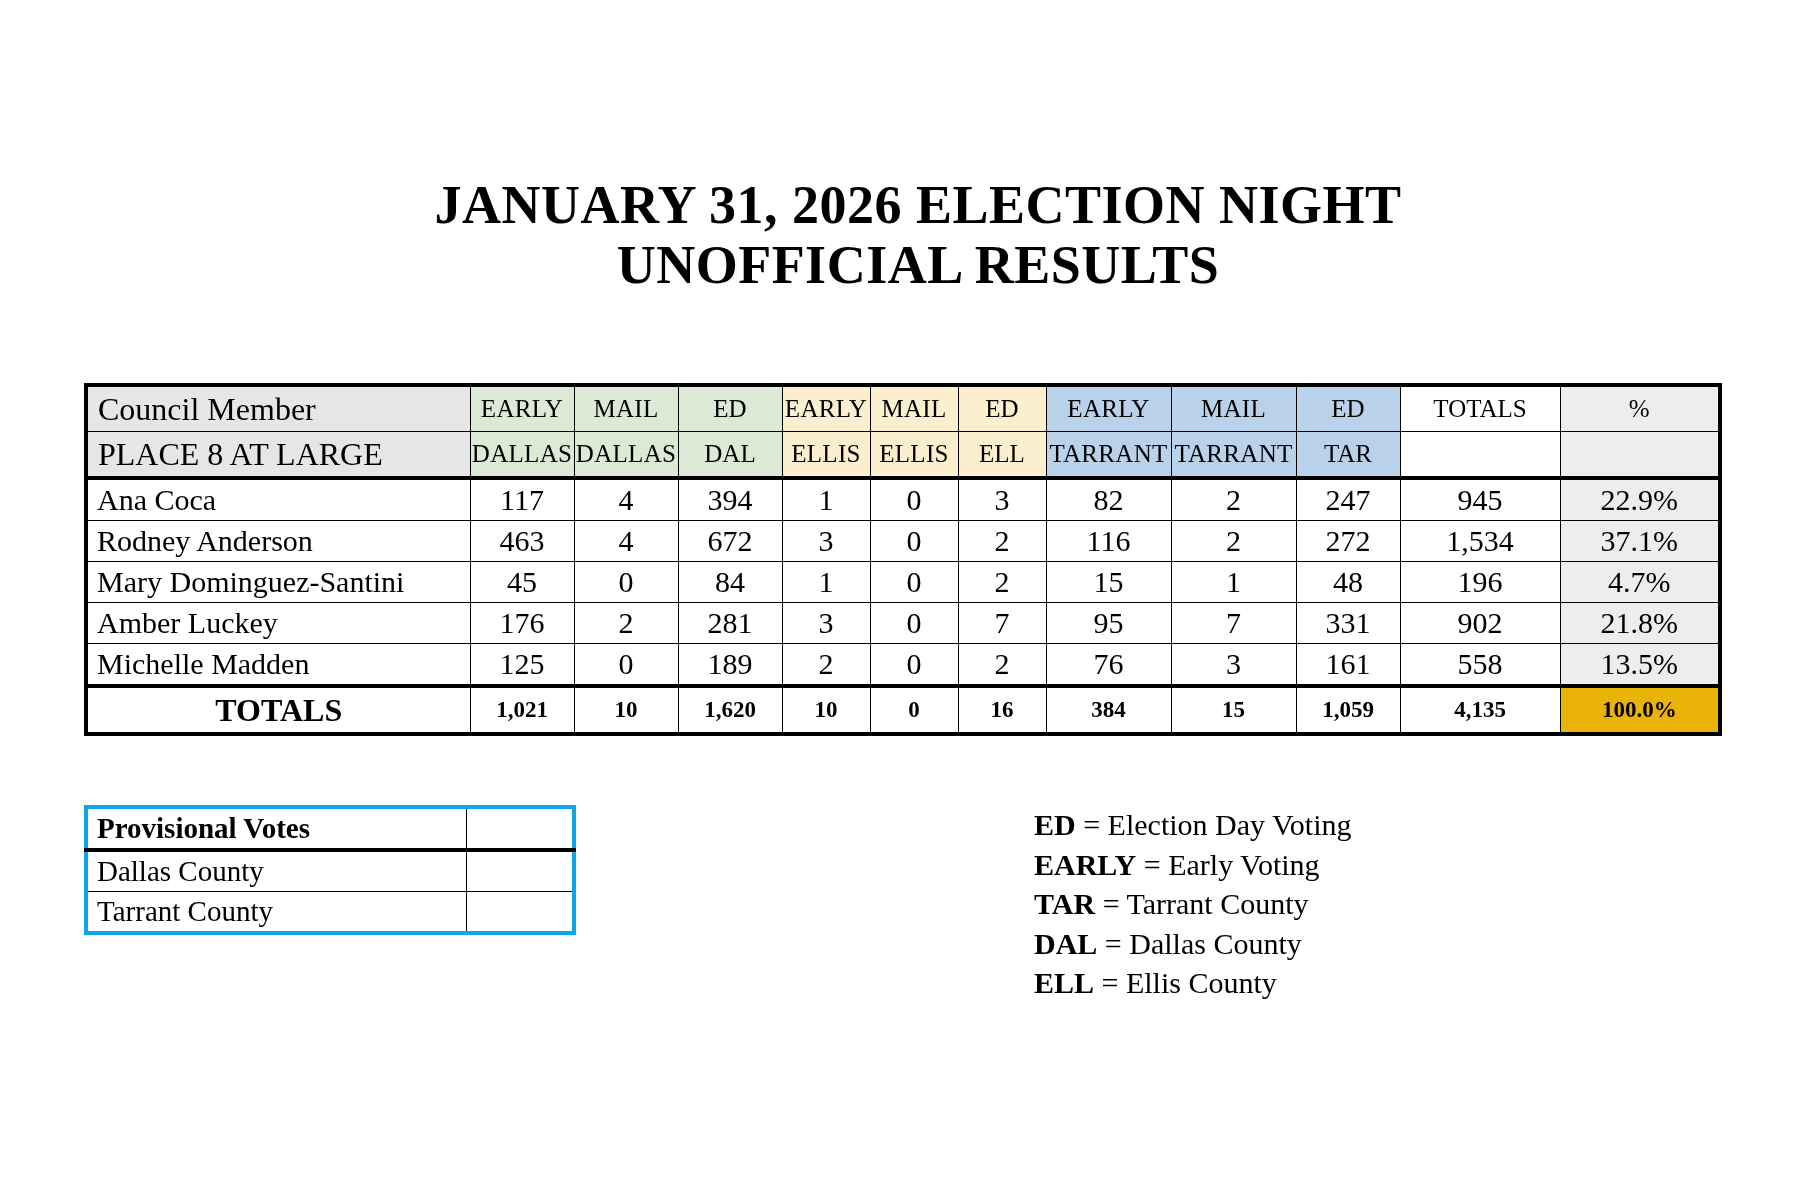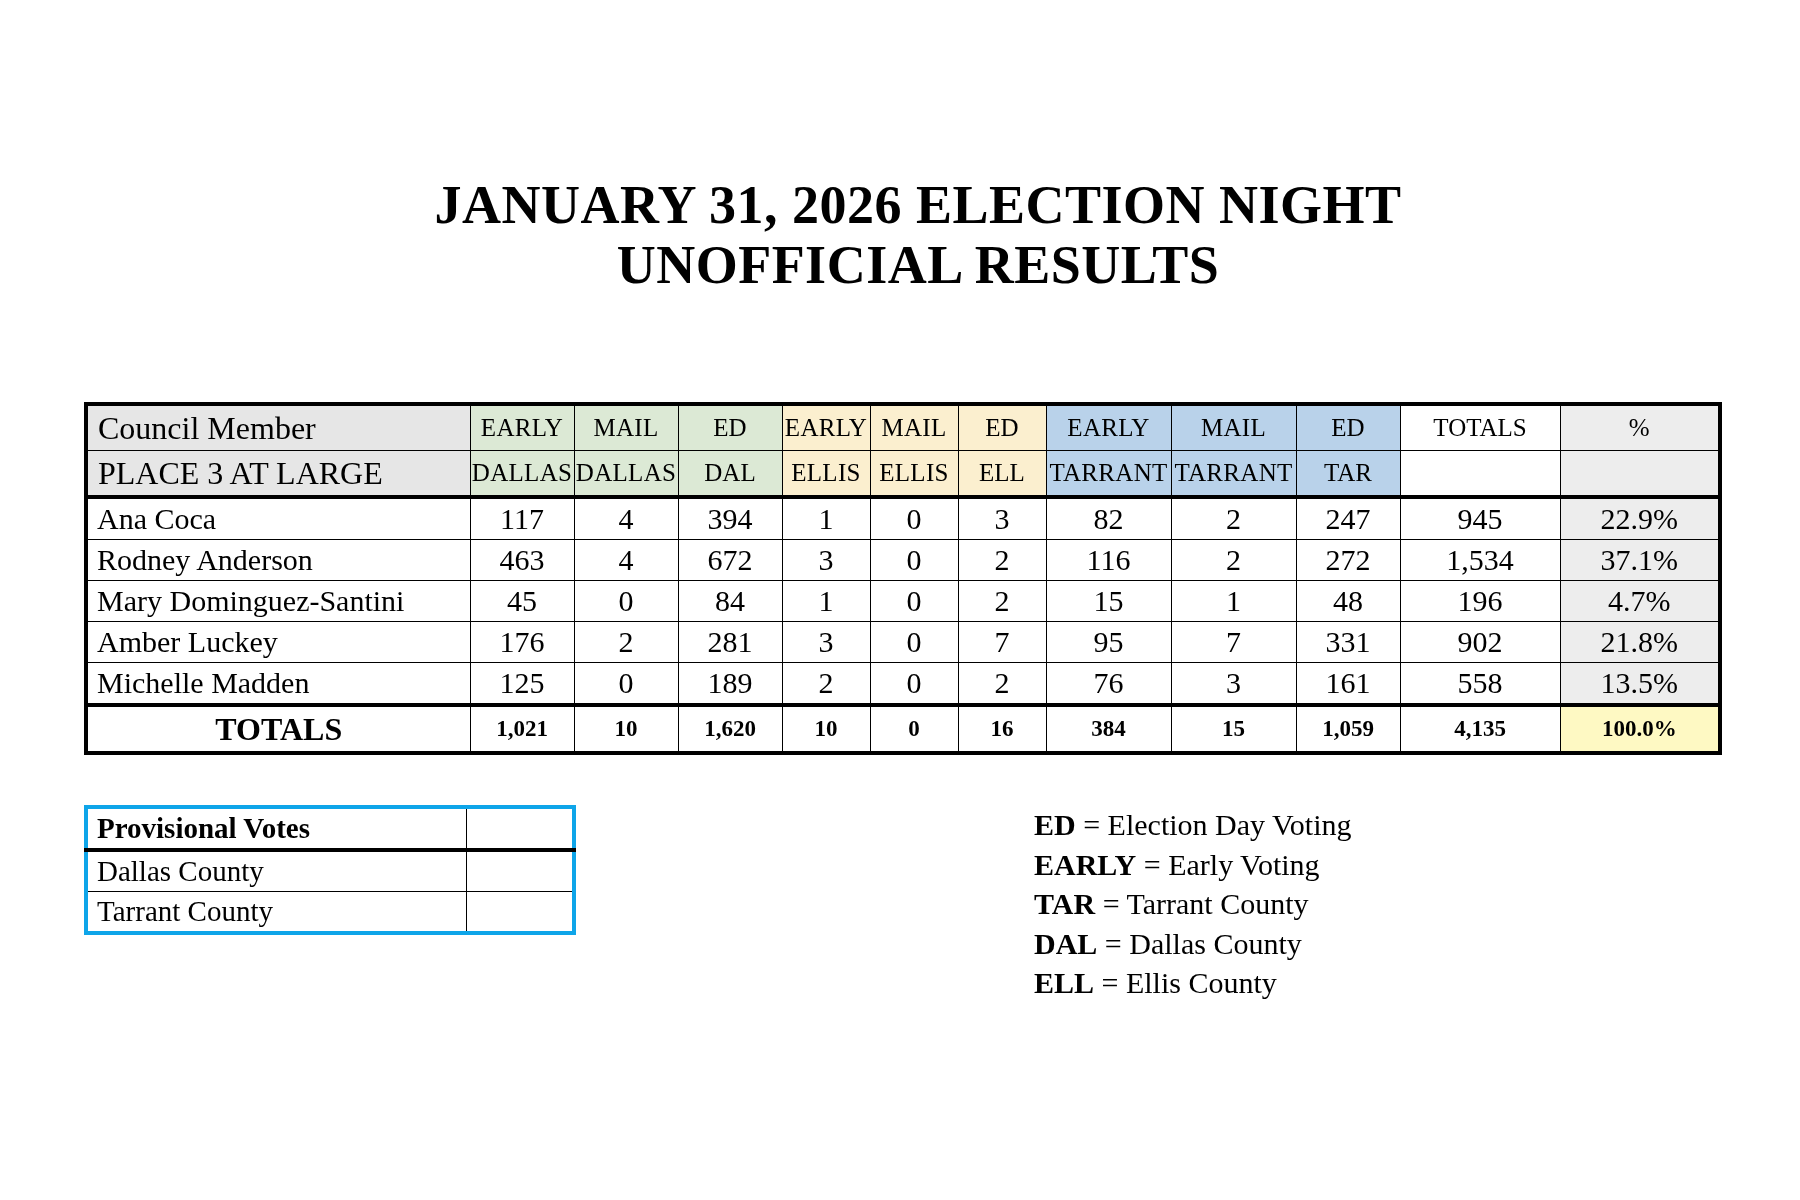--- a/index.html
+++ b/index.html
@@ -35,21 +35,20 @@
     position: absolute;
     left: 84px;
     top: 383px;
     width: 1634px;
   }
   table.results {
     border-collapse: collapse;
     table-layout: fixed;
     width: 1634px;
     border: 4px solid #000;
-    margin-top: 19px;
   }
   table.results td, table.results th {
     border: 1.5px solid #000;
     padding: 0;
     text-align: center;
     vertical-align: middle;
     font-weight: normal;
   }
 
   
@@ -116,21 +115,21 @@
     height: 44px;
     font-weight: bold;
     font-size: 23px;
     border-top: 4px solid #000;
   }
   tr.totals-row td.totals-label {
     text-align: center !important;
     padding-left: 0 !important;
     font-size: 32px;
   }
-  tr.totals-row td.pct-cell { background: #fef9c3; }
+  tr.totals-row td.pct-cell { background: #eab308; }
 
   
   .prov-wrap {
     position: absolute;
     left: 84px;
     top: 805px;
   }
   table.prov {
     border-collapse: collapse;
     table-layout: fixed;
@@ -197,21 +196,21 @@
         <td class="hdr-sub bg-ellis">EARLY</td>
         <td class="hdr-sub bg-ellis">MAIL</td>
         <td class="hdr-big bg-ellis">ED</td>
         <td class="hdr-sub bg-tarrant">EARLY</td>
         <td class="hdr-sub bg-tarrant">MAIL</td>
         <td class="hdr-big bg-tarrant">ED</td>
         <td class="hdr-plain bg-white">TOTALS</td>
         <td class="hdr-plain bg-pct">%</td>
       </tr>
       <tr class="hdr-row hdr-row-2">
-        <td class="hdr-name">PLACE 3 AT LARGE</td>
+        <td class="hdr-name">PLACE 8 AT LARGE</td>
         <td class="hdr-sub bg-dallas">DALLAS</td>
         <td class="hdr-sub bg-dallas">DALLAS</td>
         <td class="hdr-big bg-dallas">DAL</td>
         <td class="hdr-sub bg-ellis">ELLIS</td>
         <td class="hdr-sub bg-ellis">ELLIS</td>
         <td class="hdr-big bg-ellis">ELL</td>
         <td class="hdr-sub bg-tarrant">TARRANT</td>
         <td class="hdr-sub bg-tarrant">TARRANT</td>
         <td class="hdr-big bg-tarrant">TAR</td>
         <td class="bg-white"></td>

